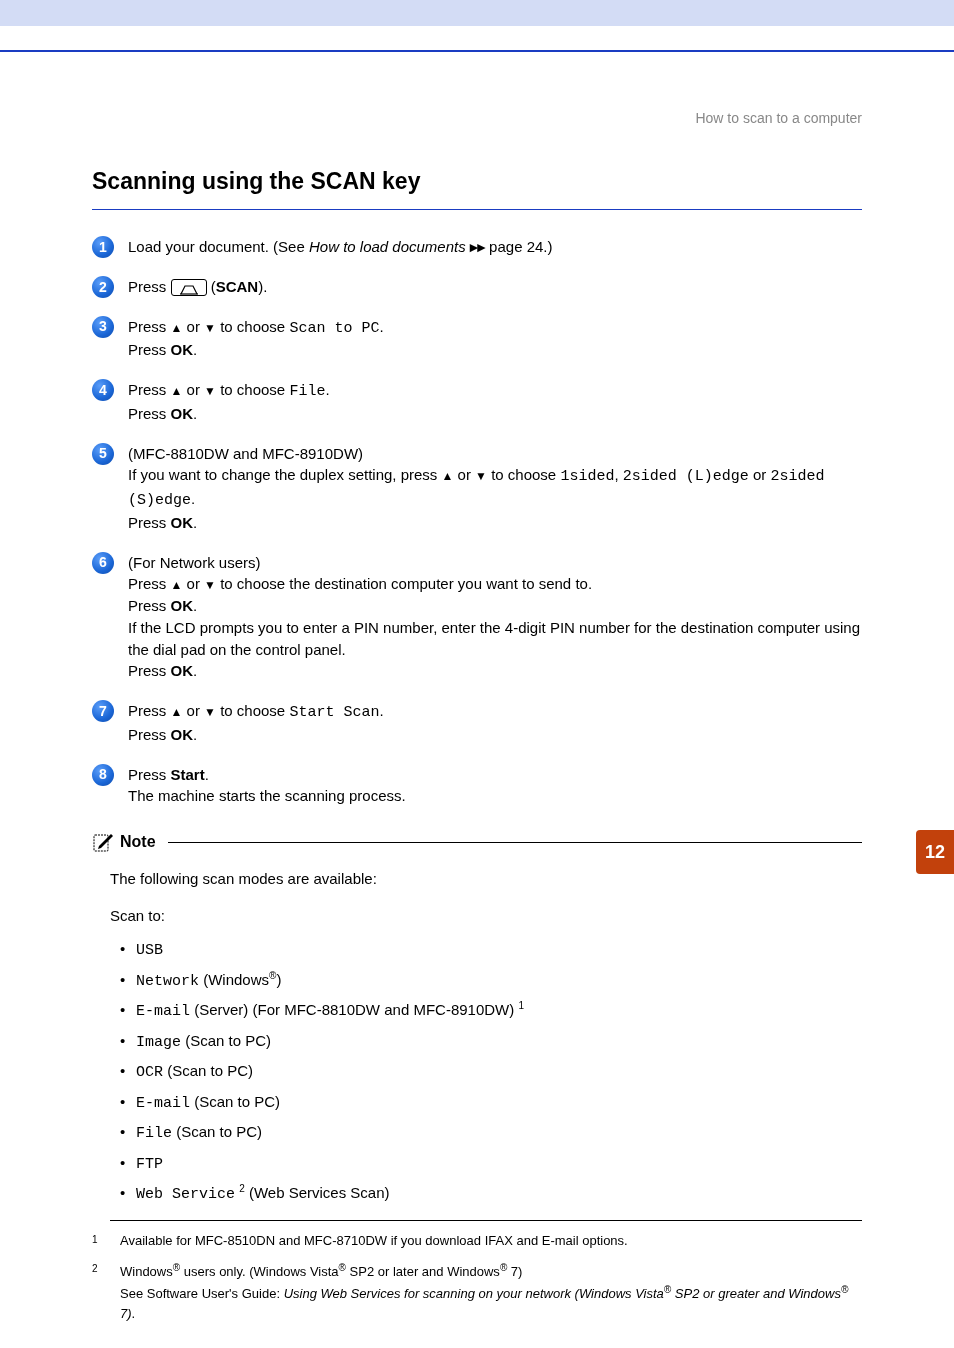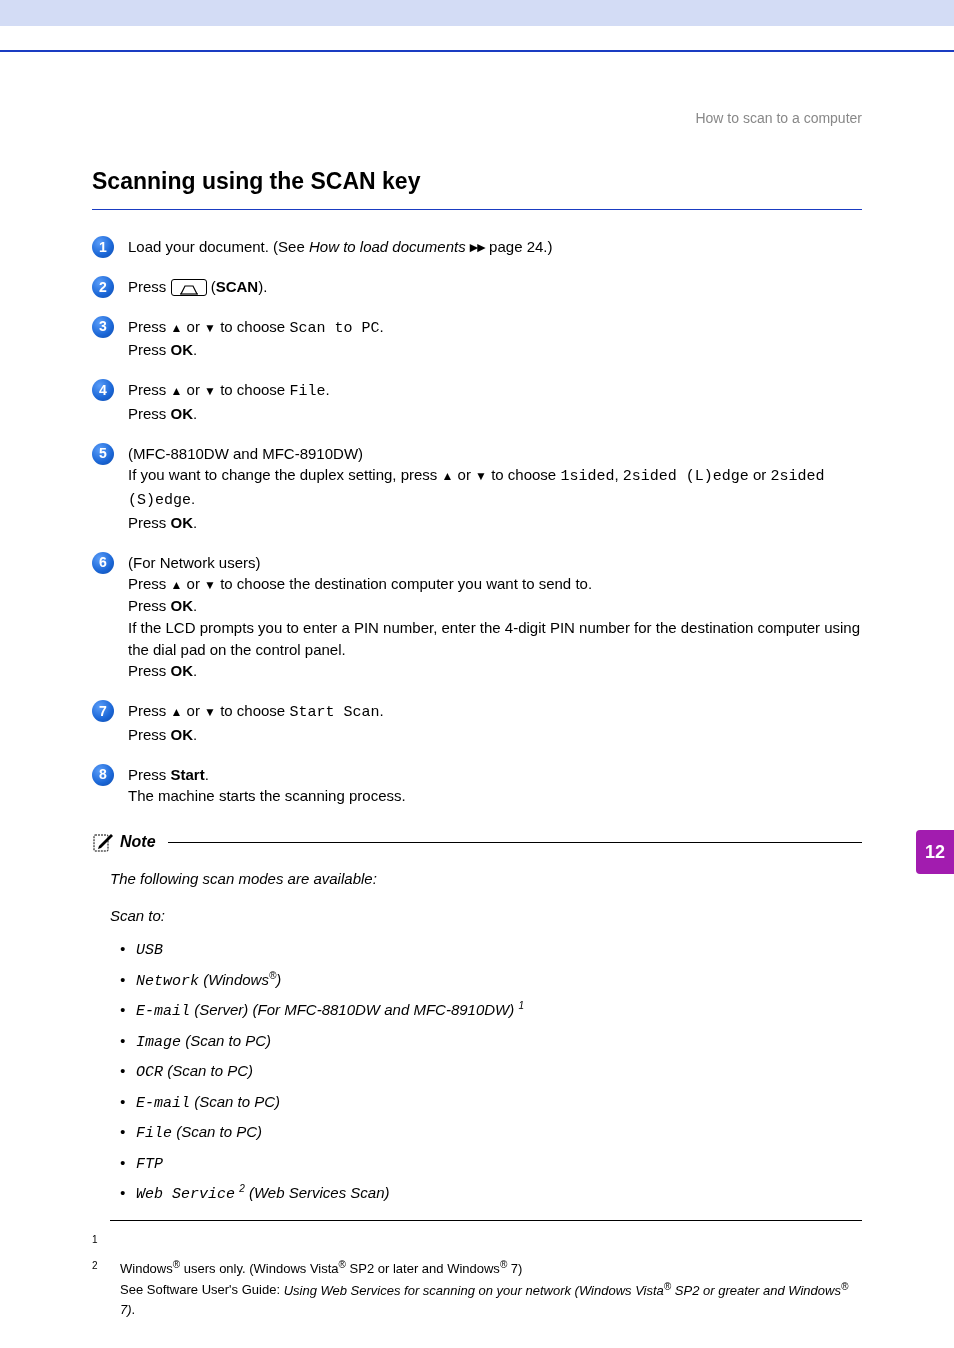--- a/index.html
+++ b/index.html
@@ -71,21 +71,21 @@
     border-radius: 3px;
     padding: 0 8px 1px 8px;
     vertical-align: middle;
     line-height: 1;
     height: 17px;
   }
   .scan-key svg { vertical-align: middle; }
   .arrow { font-size: 12px; }
   .dbl-arrow { font-weight: bold; }
 
-  .note-block { margin-top: 8px; font-style: italic; }
+  .note-block { margin-top: 8px; }
   .note-head {
     display: flex;
     align-items: center;
     margin-bottom: 12px;
   }
   .note-head .note-icon {
     width: 24px; height: 22px;
     margin-right: 4px;
     display:flex;align-items:center;justify-content:center;
   }
@@ -115,21 +115,21 @@
   }
   .footnotes { padding-left: 0; font-size: 13px; line-height: 1.5; }
   .footnotes .fn { display:flex; margin-bottom:10px; }
   .footnotes .fnum { font-size:10px; width:28px; flex:none; padding-top:1px;}
   .page-tab {
     position: absolute;
     right: 0;
     top: 830px;
     width: 38px;
     height: 44px;
-    background: #a21caf;
+    background: #c2410c;
     color: #fff;
     font-weight: bold;
     font-size: 18px;
     display:flex;align-items:center;justify-content:center;
     border-radius: 4px 0 0 4px;
   }
 </style>
 </head>
 <body>
 
@@ -223,20 +223,21 @@
         <li><span class="mono">FTP</span></li>
         <li><span class="mono">Web Service</span> <sup>2</sup><span> (Web Services Scan)</span></li>
       </ul>
     </div>
     <div class="note-close-line"></div>
   </div>
 
   <div class="footnotes">
     <div class="fn">
       <span class="fnum">1</span>
+      <span>Available for MFC-8510DN and MFC-8710DW if you download IFAX and E-mail options.</span>
     </div>
     <div class="fn">
       <span class="fnum">2</span>
       <span>
         <span>Windows</span><sup>®</sup><span> users only. (Windows Vista</span><sup>®</sup><span> SP2 or later and Windows</span><sup>®</sup><span> 7)</span><br>
         <span>See Software User's Guide: </span><span class="ital"><span>Using Web Services for scanning on your network (Windows Vista</span><sup>®</sup><span> SP2 or greater and Windows</span><sup>®</sup><span> 7)</span></span><span>.</span>
       </span>
     </div>
   </div>
 

